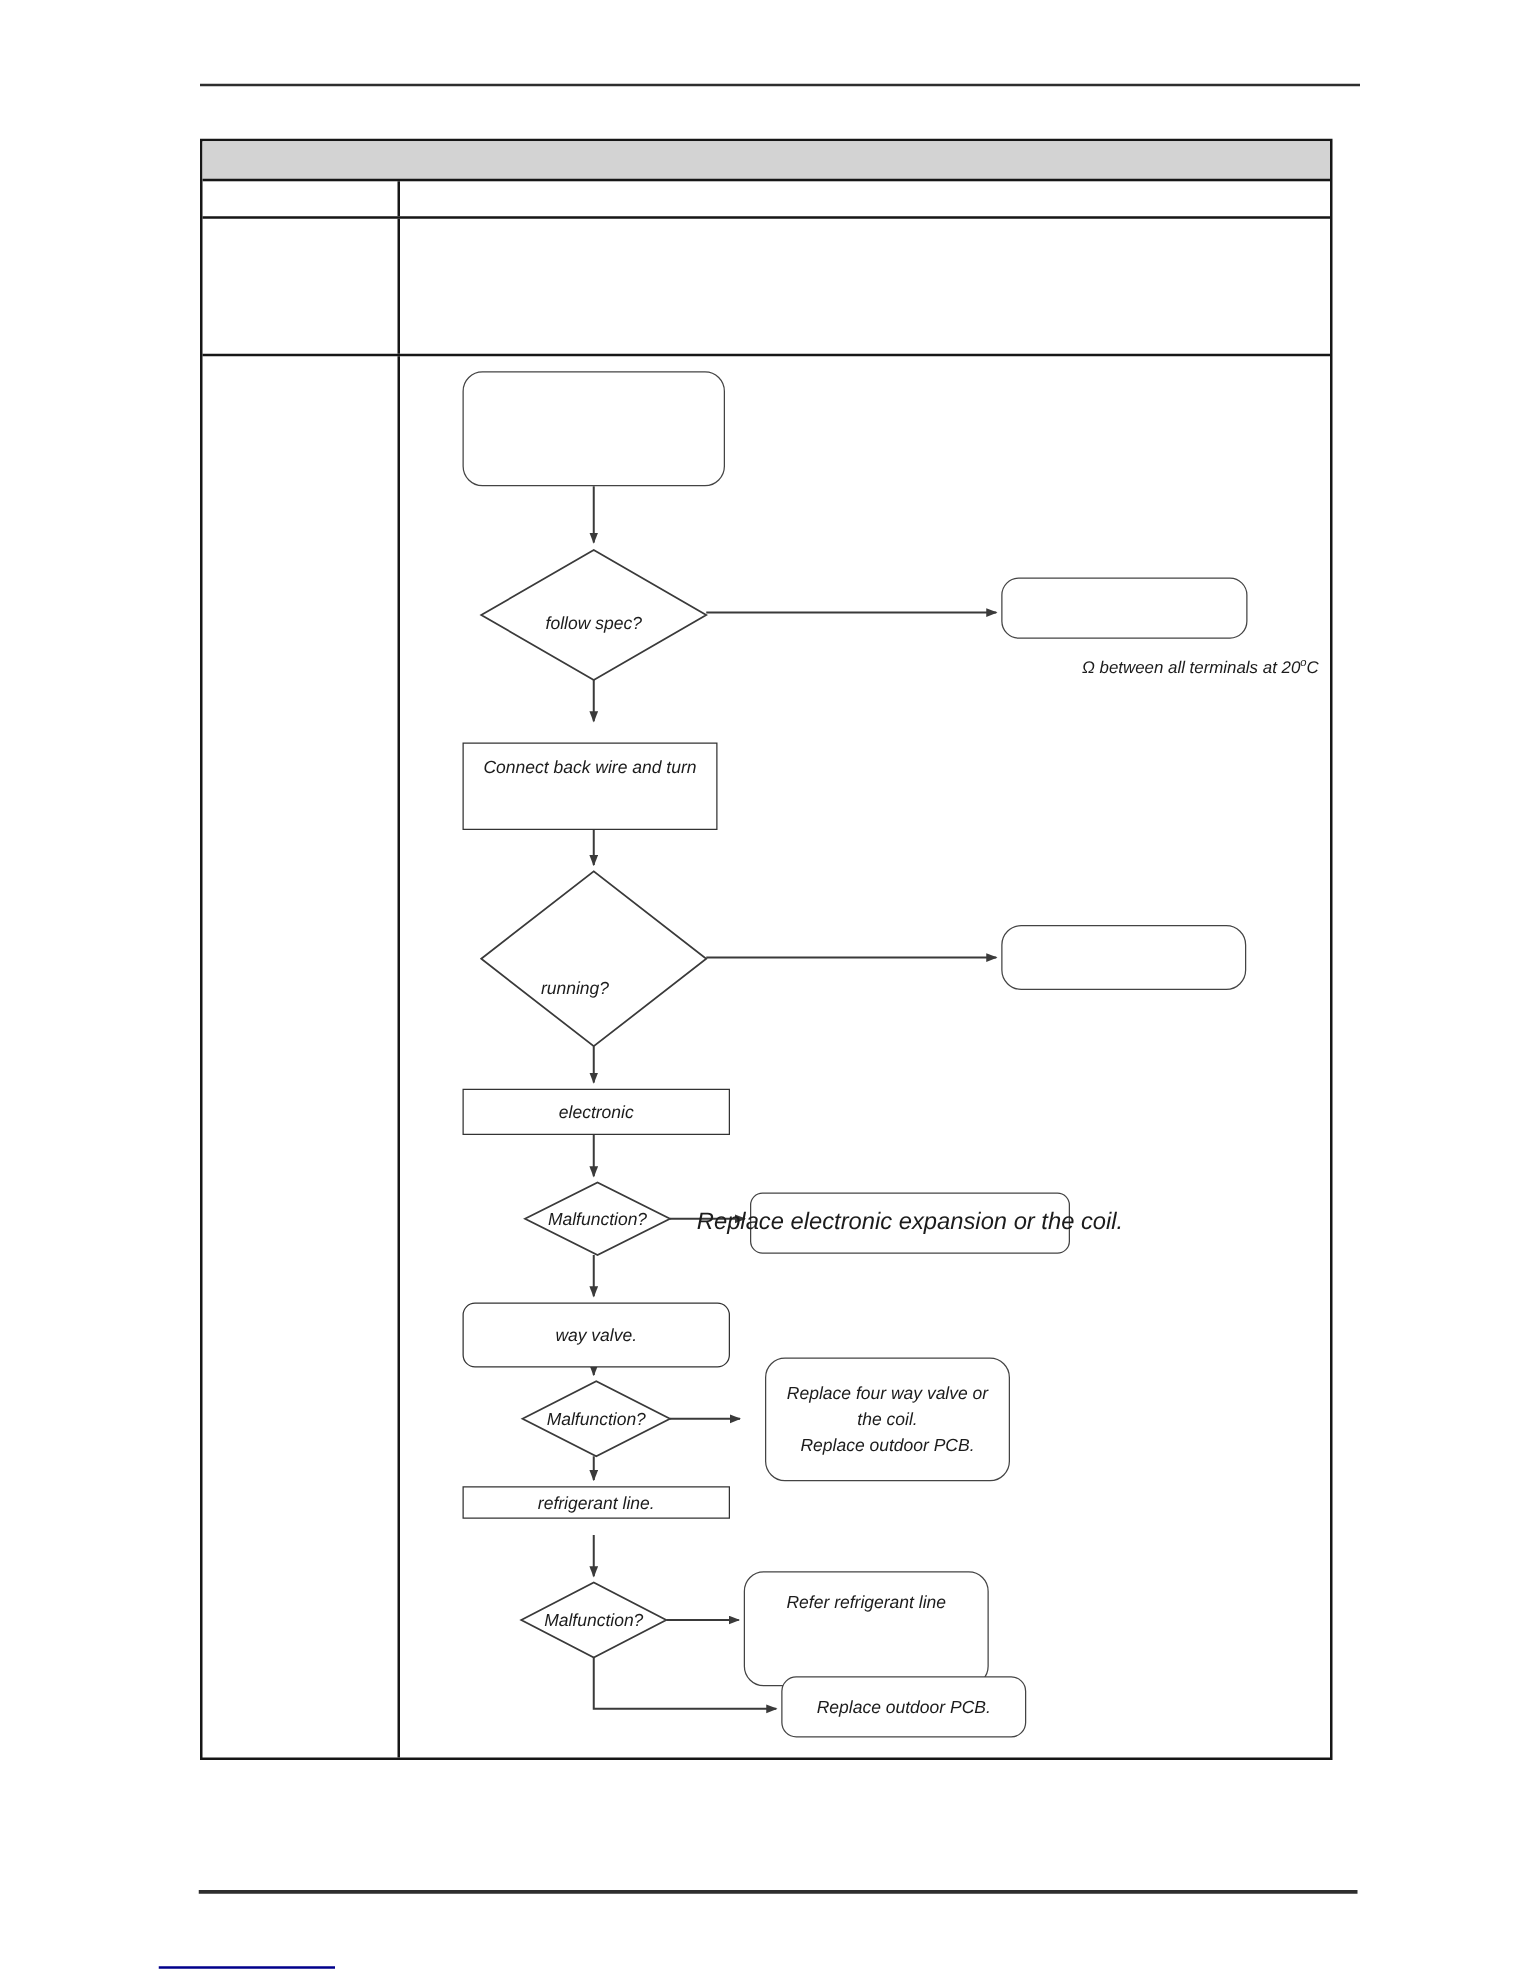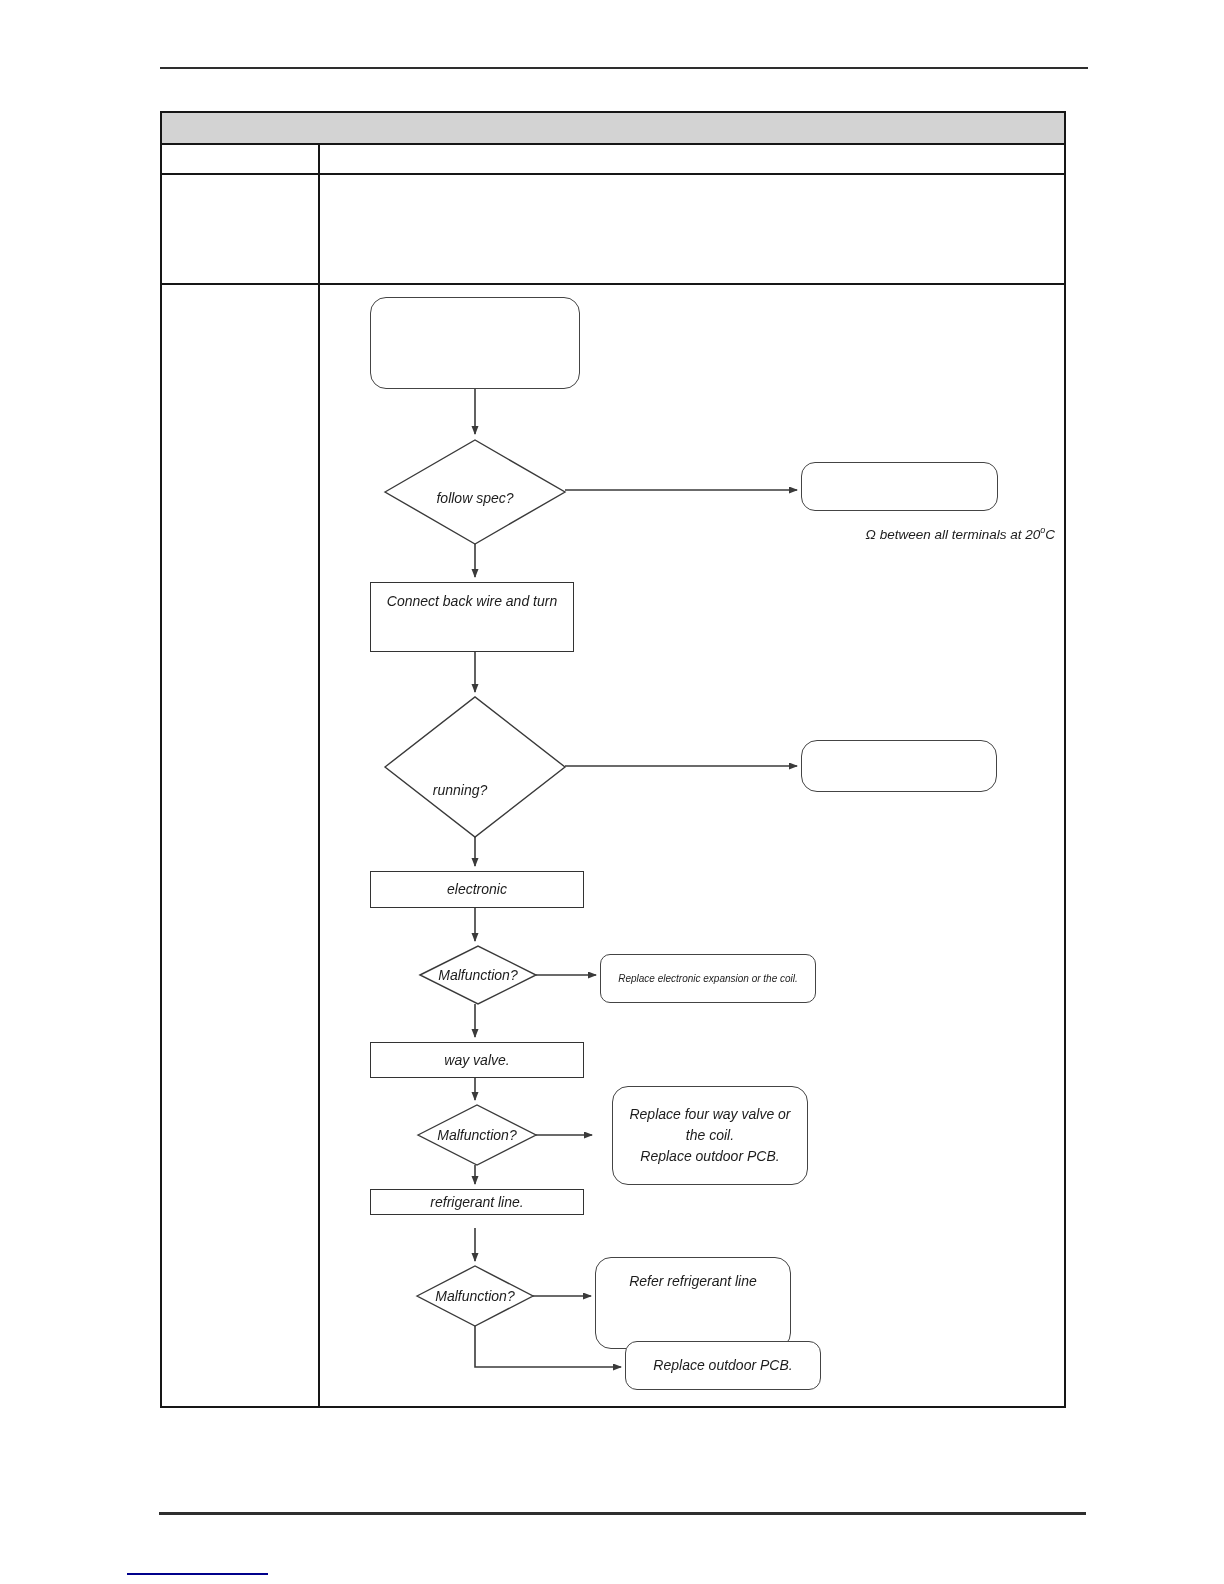--- a/index.html
+++ b/index.html
@@ -35,25 +35,25 @@
     display:flex;align-items:center;justify-content:center;text-align:center;
     font-size:14px;line-height:1.3;color:#1c1c1c;
   }
   .fc-rounded{border:1.5px solid #444;border-radius:16px;}
   .fc-rect{border:1.7px solid #333;}
   .fc-label{position:absolute;transform:translate(-50%,-50%);font-size:14px;white-space:nowrap;color:#1c1c1c;}
   #fc-start{left:50px;top:12px;width:210px;height:92px;}
   #fc-result1{left:481px;top:177px;width:197px;height:49px;border-radius:14px;}
   #fc-omega-note{position:absolute;left:453px;top:240px;width:282px;text-align:right;font-size:13.5px;white-space:nowrap;}
   #fc-omega-note sup{font-size:9px;}
-  #fc-process1{left:50px;top:297px;width:204px;height:70px;align-items:flex-start;padding-top:9px;}
+  #fc-process1{left:50px;top:309px;width:204px;height:70px;align-items:flex-start;padding-top:9px;}
   #fc-result2{left:481px;top:455px;width:196px;height:52px;}
   #fc-process2{left:50px;top:586px;width:214px;height:37px;}
-  #fc-action1{left:280px;top:669px;width:216px;height:49px;border-radius:10px;font-size:10px;white-space:nowrap;}
-  #fc-process3{left:50px;top:757px;width:214px;height:36px;}
+  #fc-action1{left:280px;top:669px;width:256px;height:49px;border-radius:10px;font-size:19px;white-space:nowrap;}
+  #fc-process3{left:50px;top:757px;width:214px;height:52px;border-radius:10px;}
   #fc-action2{left:292px;top:801px;width:196px;height:99px;white-space:pre-line;line-height:1.5;}
   #fc-process4{left:50px;top:904px;width:214px;height:26px;}
   #fc-action3{left:275px;top:972px;width:196px;height:92px;align-items:flex-start;padding-top:14px;}
   #fc-action4{left:305px;top:1056px;width:196px;height:49px;border-radius:12px;}
   #fc-dlabel1{left:155px;top:213px;}
   #fc-dlabel2{left:140px;top:505px;}
   #fc-dlabel3{left:158px;top:690px;}
   #fc-dlabel4{left:157px;top:850px;}
   #fc-dlabel5{left:155px;top:1011px;}
 </style>

